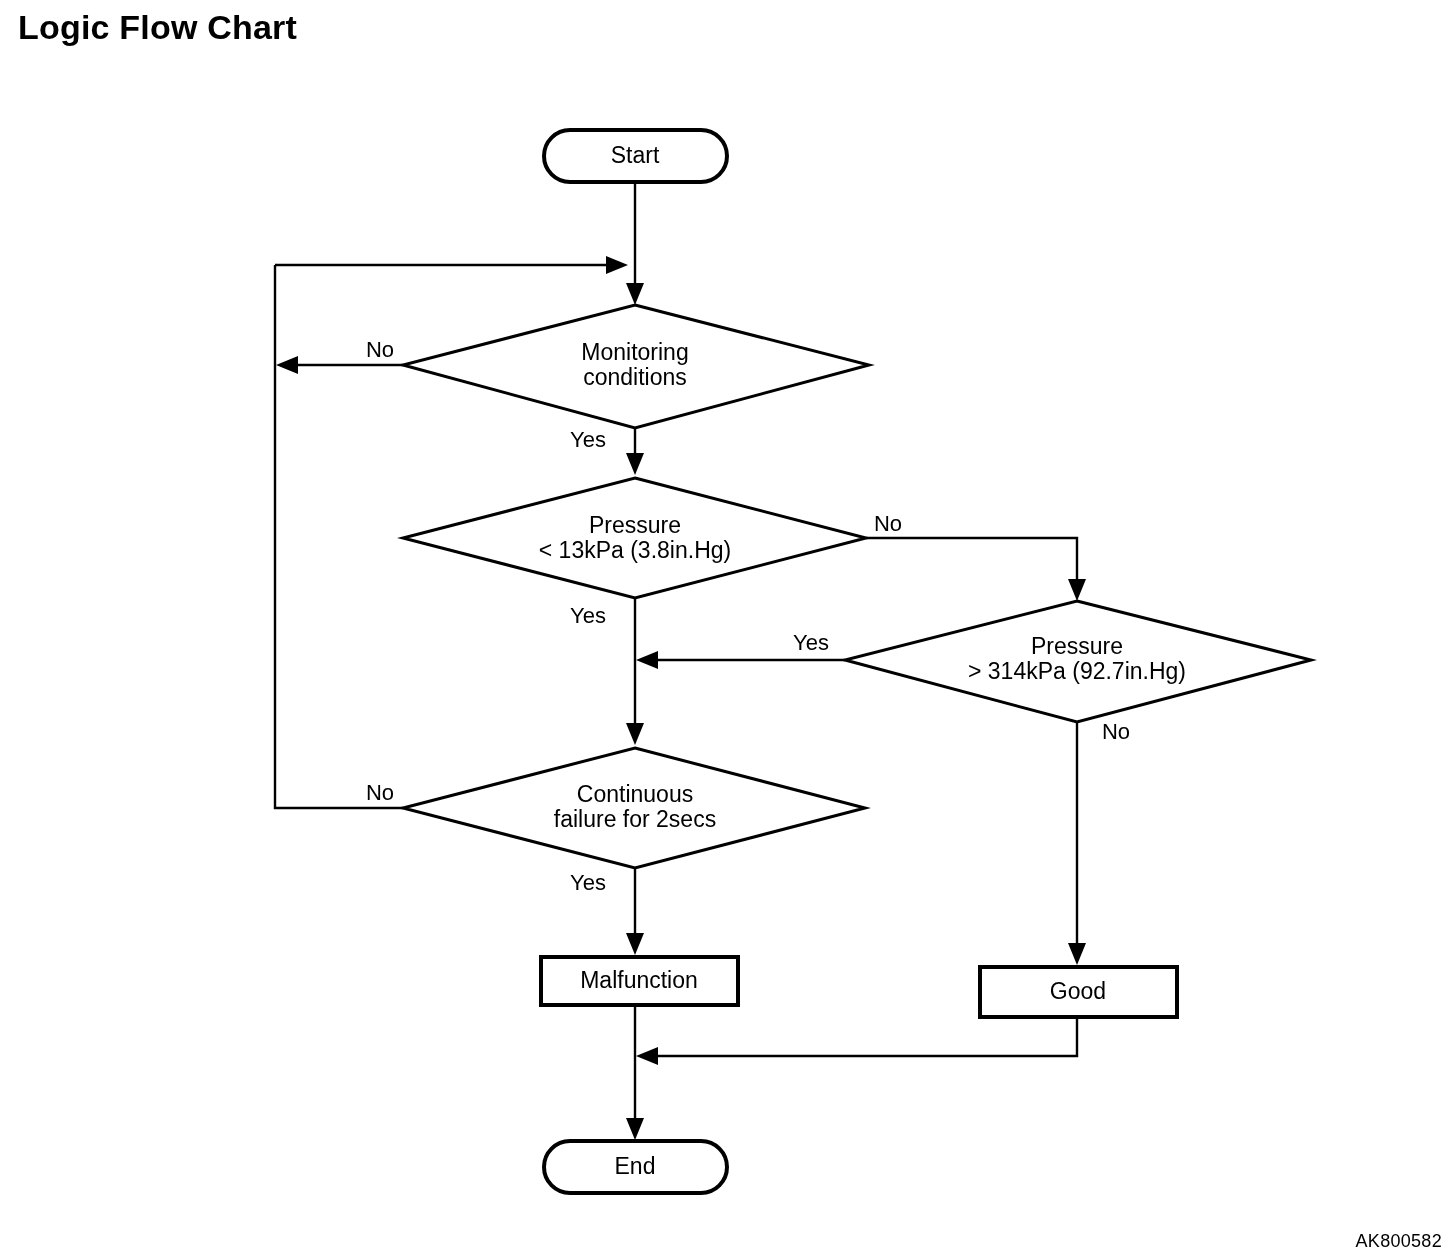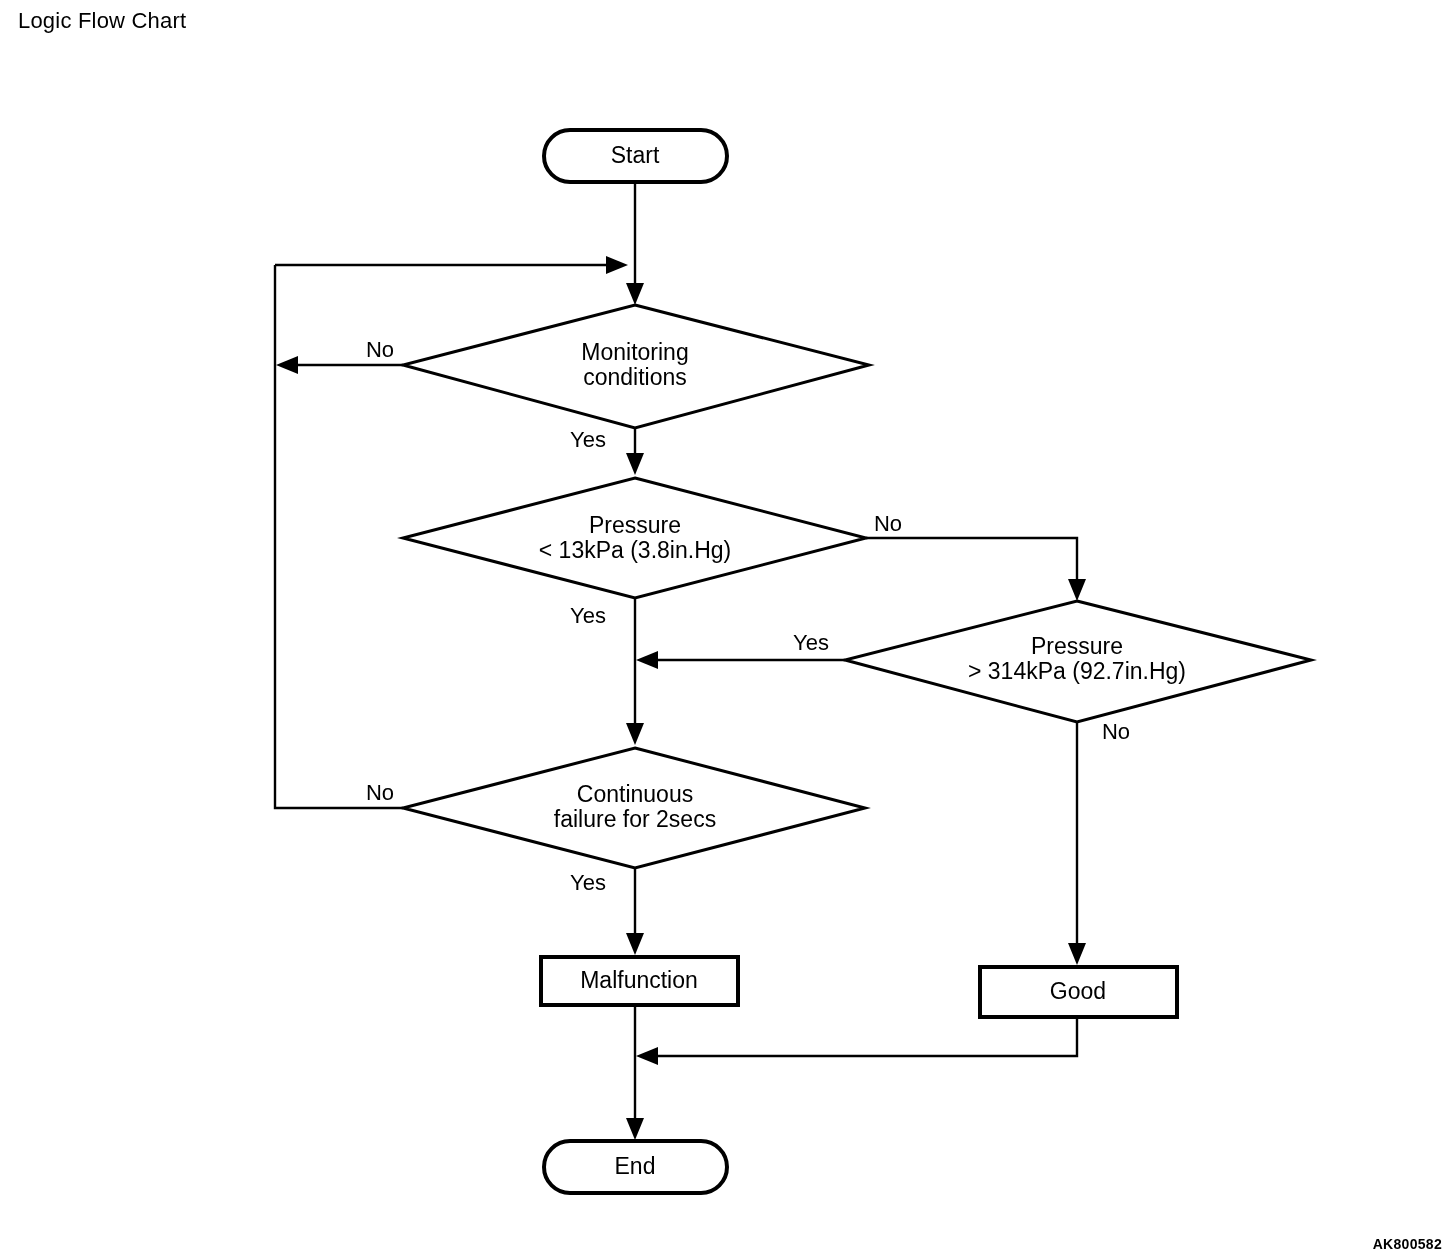--- a/index.html
+++ b/index.html
@@ -12,31 +12,31 @@
     height: 1260px;
     position: relative;
     font-family: "Liberation Sans", sans-serif;
     color: #000000;
     overflow: hidden;
   }
   #page-title {
     position: absolute;
     left: 18px;
     top: 8px;
-    font-size: 22px;
-    font-weight: normal;
+    font-size: 34px;
+    font-weight: bold;
     letter-spacing: 0.2px;
     white-space: nowrap;
   }
   #diagram-code {
     position: absolute;
     right: 14px;
     bottom: 8px;
-    font-size: 14px;
-    font-weight: bold;
+    font-size: 18px;
+    font-weight: normal;
     letter-spacing: 0.3px;
   }
   #flow-svg {
     position: absolute;
     left: 0;
     top: 0;
     width: 1456px;
     height: 1260px;
   }
   .node-shape {

